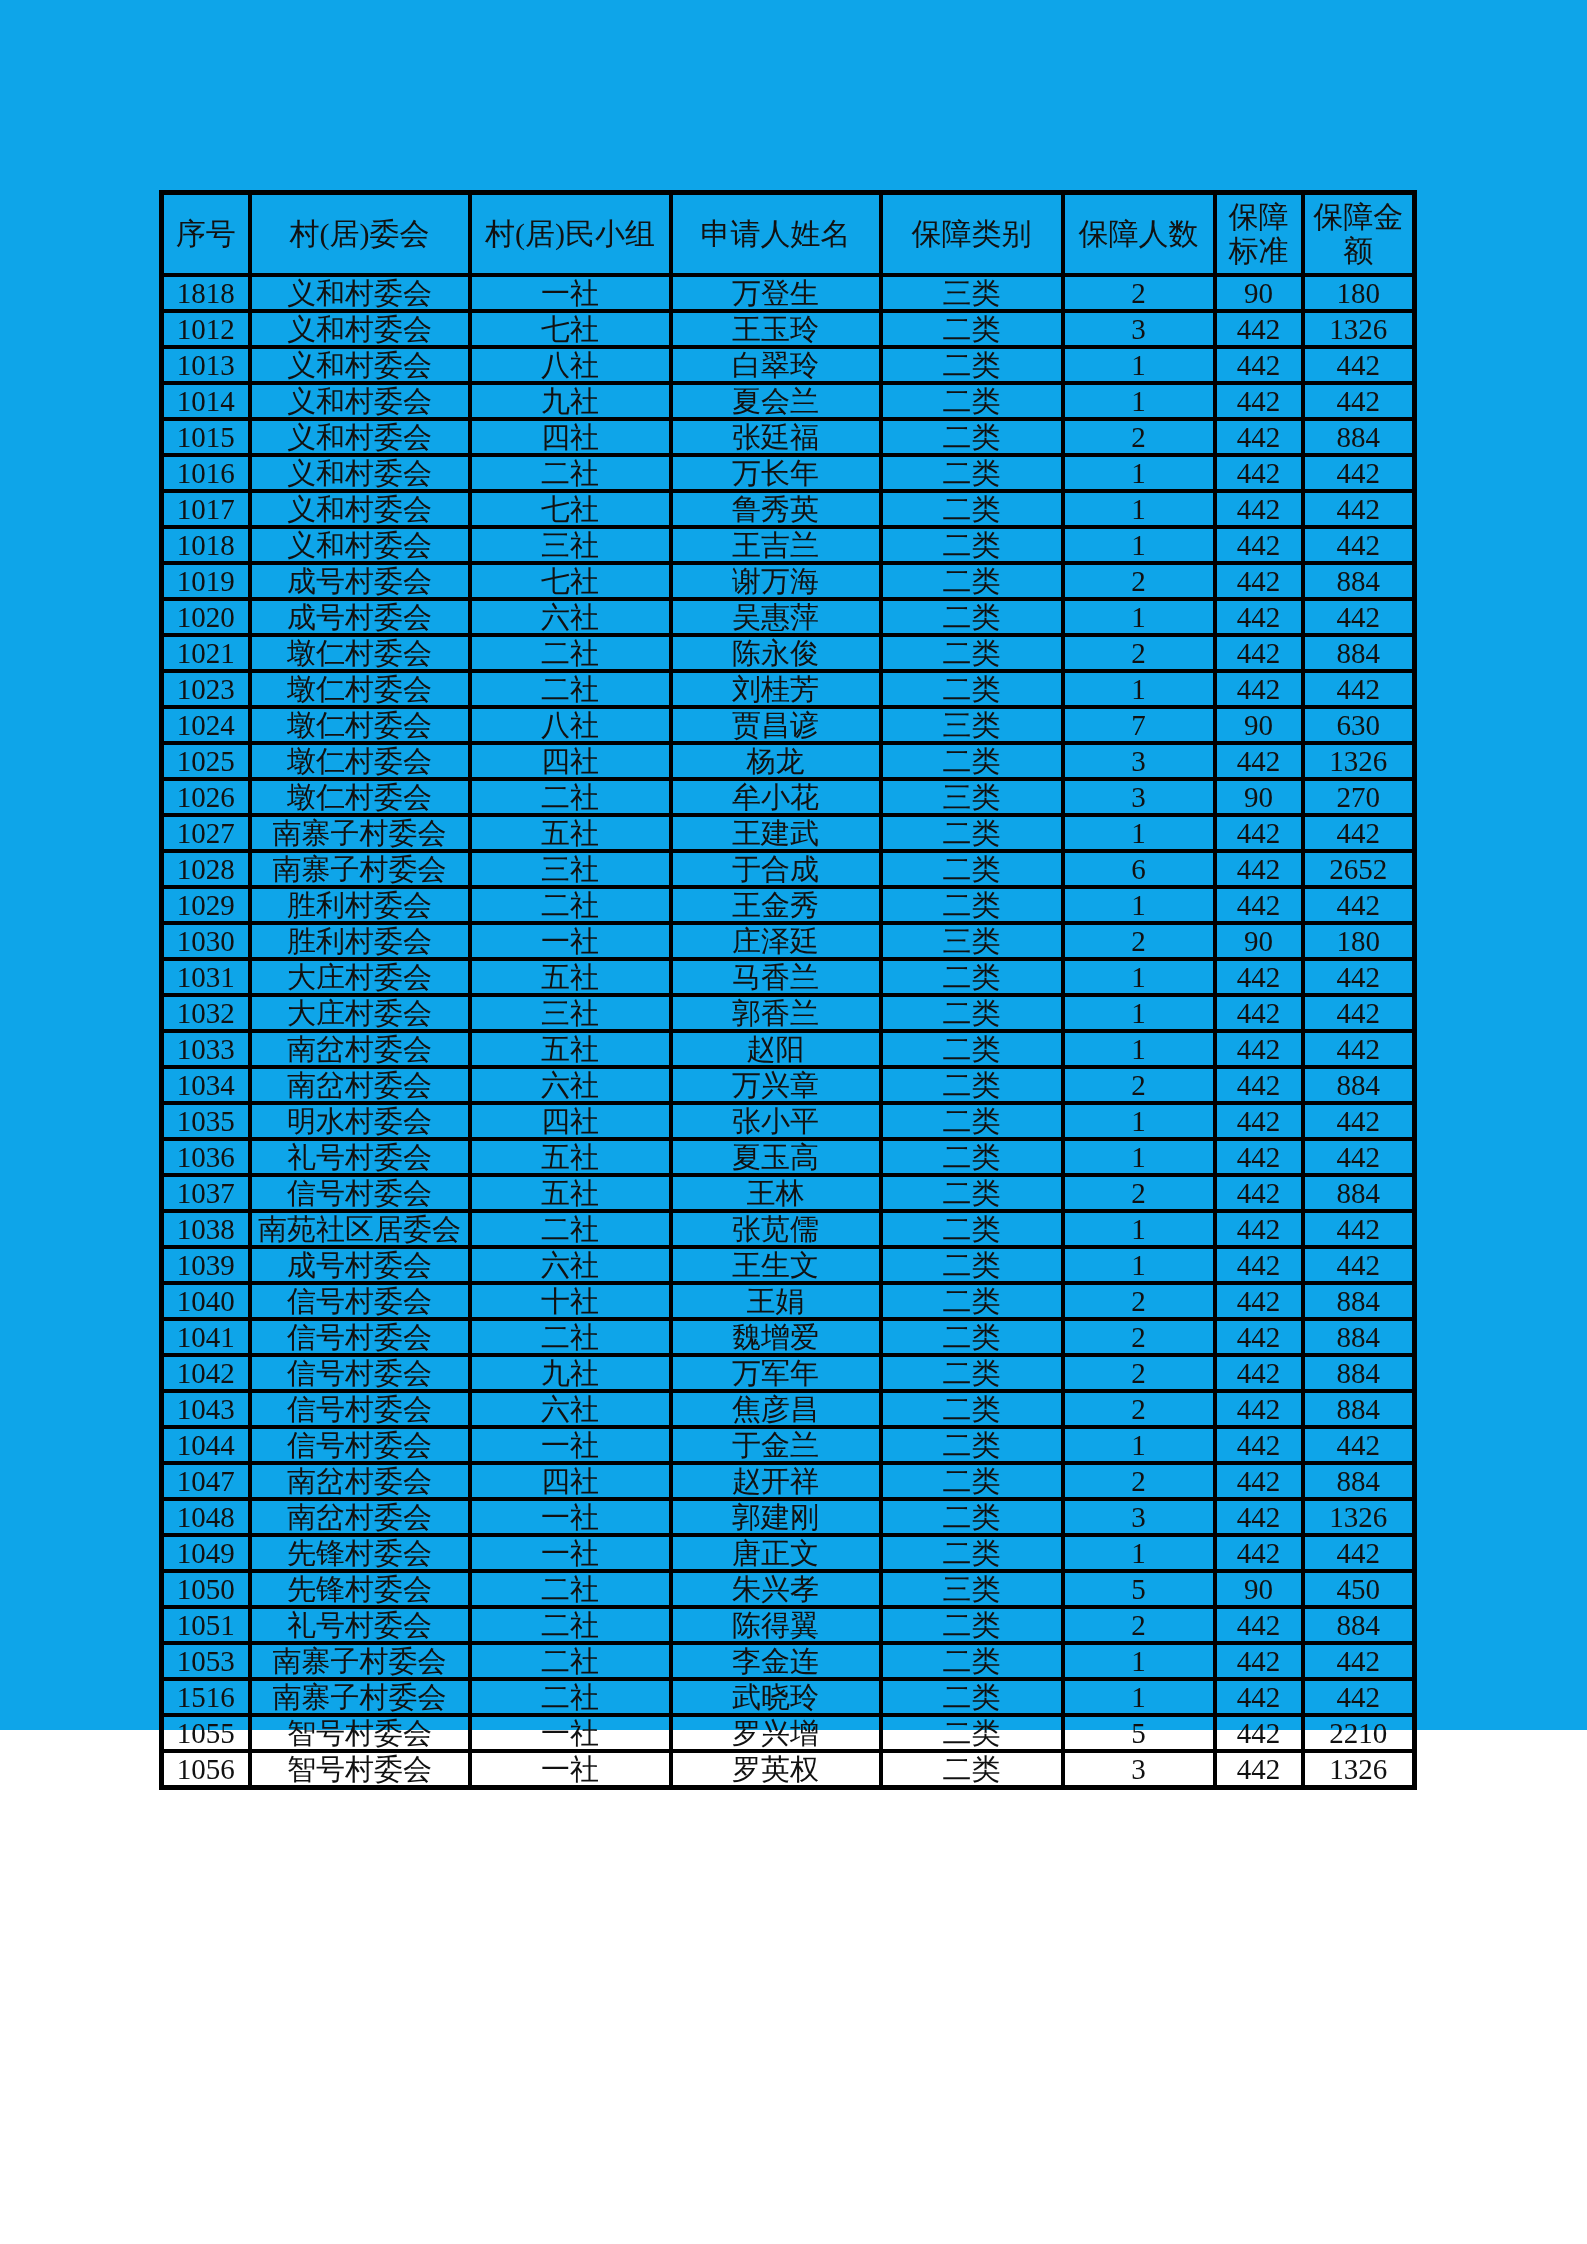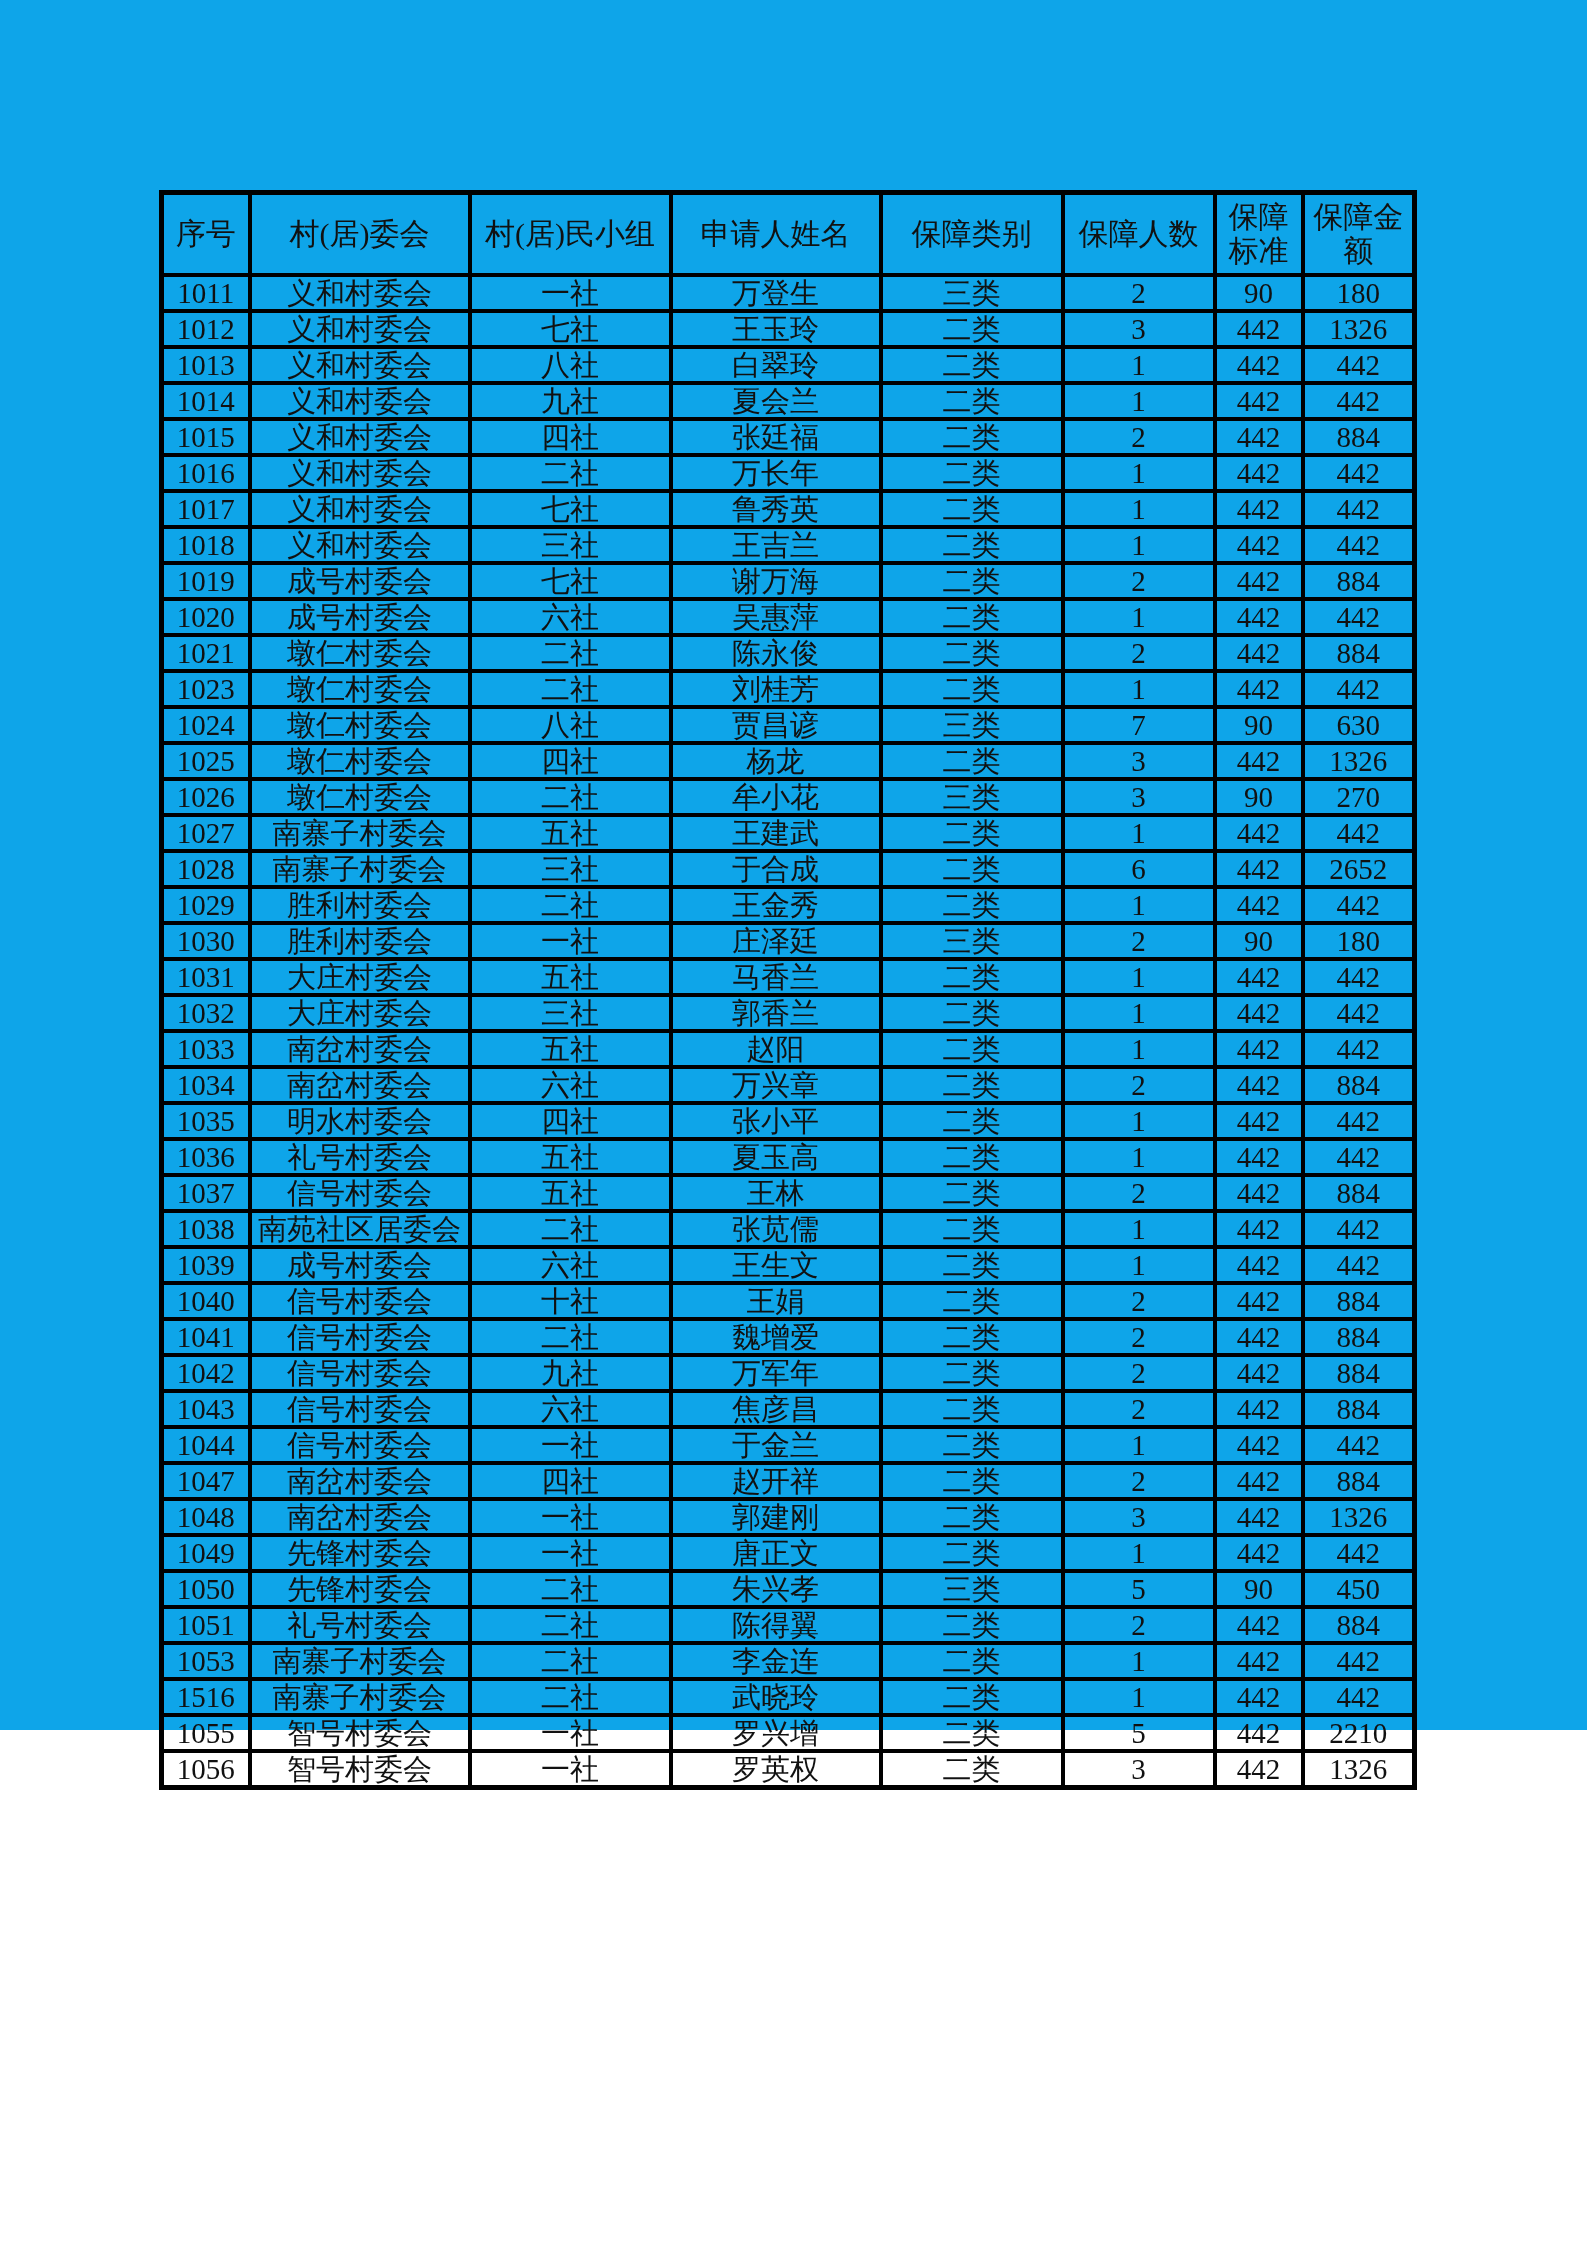--- a/index.html
+++ b/index.html
@@ -80,21 +80,21 @@
         <th>村(居)民小组</th>
         <th>申请人姓名</th>
         <th>保障类别</th>
         <th>保障人数</th>
         <th class="wrap2">保障标准</th>
         <th class="wrap2">保障金额</th>
       </tr>
     </thead>
     <tbody>
         <tr>
-          <td>1011</td>
+          <td>1818</td>
           <td>义和村委会</td>
           <td>一社</td>
           <td>万登生</td>
           <td>三类</td>
           <td>2</td>
           <td>90</td>
           <td>180</td>
         </tr>
         <tr>
           <td>1012</td>

